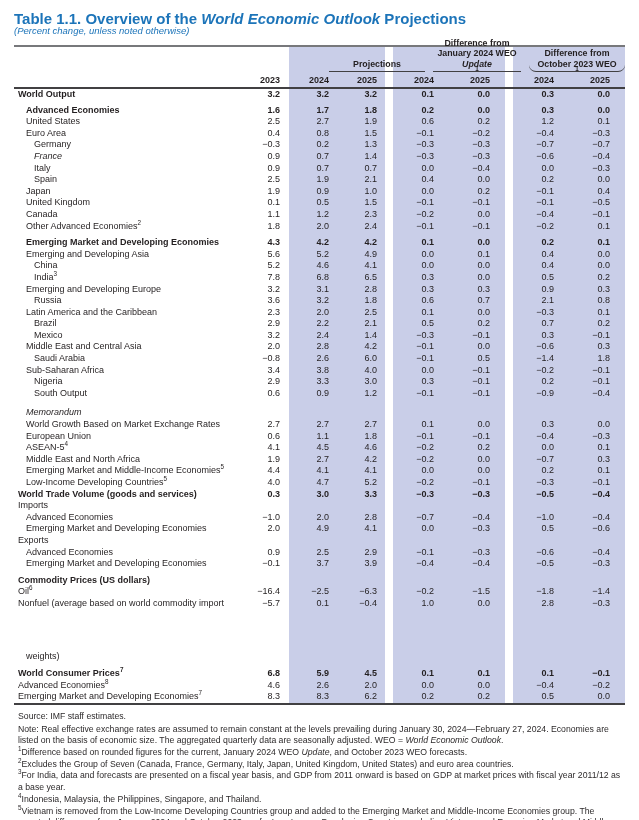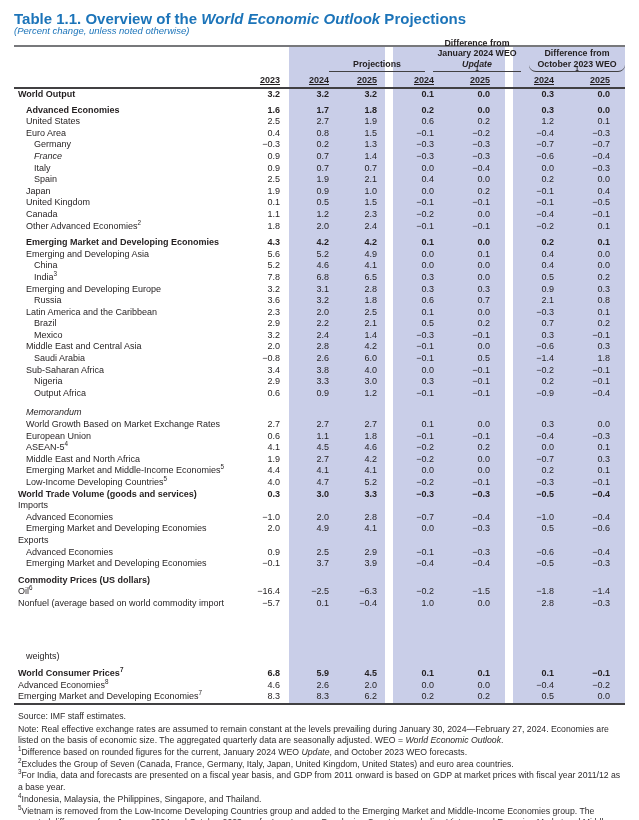--- a/index.html
+++ b/index.html
@@ -14,21 +14,21 @@
   .band{position:absolute;top:0;bottom:2px;background:#c9cee8;z-index:0;}
   .grid > .rowline{position:relative;z-index:1;}
   *{box-sizing:border-box;}
   .hgroup-row{display:flex;height:25px;}
   .hspace{flex:1;}
   .hg-cell{display:flex;flex-direction:column;justify-content:flex-end;text-align:center;
            font-weight:bold;font-size:8.8px;line-height:10.5px;
            border-bottom:1px solid #414042;padding-bottom:2px;}
   .gp{width:8px;}
   .year-row{display:flex;height:15px;align-items:flex-end;font-weight:bold;font-size:9px;
-            padding-bottom:2px;text-decoration:underline;}
+            padding-bottom:2px;}
   .thickrule{height:2px;background:#414042;}
   .botrule{height:2px;background:#414042;}
   .trow{display:flex;align-items:flex-start;font-size:9px;line-height:11.6px;}
   .lbl{flex:1;min-width:0;}
   .l2{padding-left:8px;margin-top:41px;}
   .num{text-align:right;white-space:nowrap;}
   .w2023{width:44px;padding-right:9px;}
   .wp{width:48px;padding-right:8px;}
   .wj{width:56px;padding-right:15px;}
   .b{font-weight:bold;}
@@ -374,21 +374,21 @@
           <div class="num wp">3.3</div>
           <div class="num wp">3.0</div>
           <div class="gp"></div>
           <div class="num wj">0.3</div>
           <div class="num wj">−0.1</div>
           <div class="gp"></div>
           <div class="num wj">0.2</div>
           <div class="num wj">−0.1</div>
         </div>
         <div class="trow rowline">
-          <div class="lbl" style="padding-left: 20px;"><span>Output Africa</span></div>
+          <div class="lbl" style="padding-left: 20px;"><span>South Output</span></div>
           <div class="num w2023">0.6</div>
           <div class="num wp">0.9</div>
           <div class="num wp">1.2</div>
           <div class="gp"></div>
           <div class="num wj">−0.1</div>
           <div class="num wj">−0.1</div>
           <div class="gp"></div>
           <div class="num wj">−0.9</div>
           <div class="num wj">−0.4</div>
         </div>

